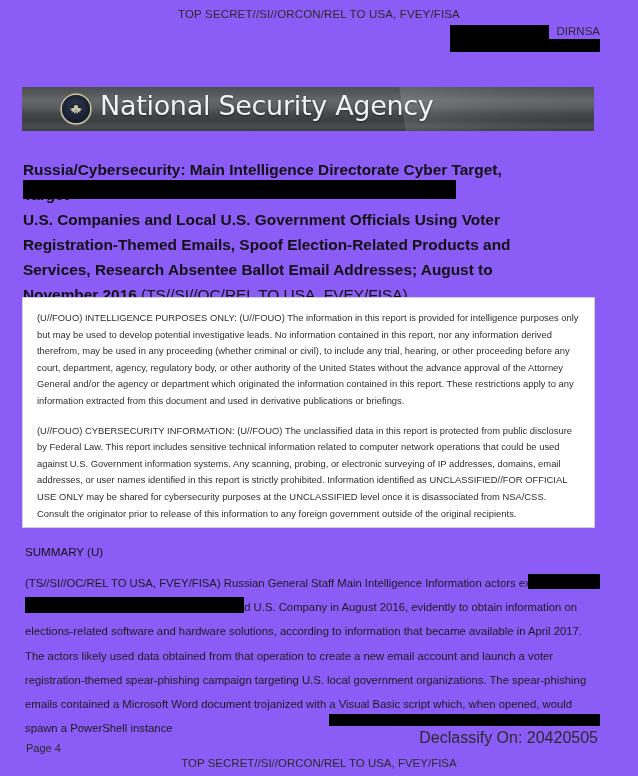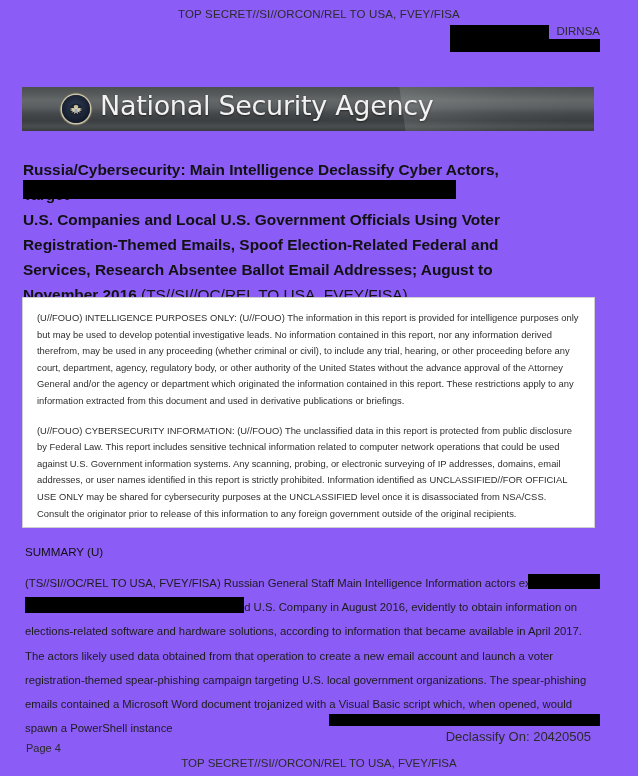--- a/index.html
+++ b/index.html
@@ -219,23 +219,23 @@
     left: 329px;
     top: 714px;
     width: 271px;
     height: 12px;
     background: #000;
   }
 
   
   .declassify {
     position: absolute;
-    right: 47px;
+    right: 40px;
     top: 729px;
-    font-size: 13px;
+    font-size: 16px;
     color: #2b2b2b;
     white-space: nowrap;
   }
   .page-num {
     position: absolute;
     left: 26px;
     top: 742px;
     font-size: 11px;
     color: #2b2b2b;
   }
@@ -269,24 +269,24 @@
         <ellipse cx="17" cy="15" rx="14" ry="13" fill="#1b2335"></ellipse>
         <path d="M17 5 C14 5 12.5 6.6 12.5 8.6 C12.5 10 13.3 10.9 14.3 11.4 L10 11 L4 13.2 L9.5 14.3 L4.8 17.2 L11 16.6 L8 20.4 L14 18 L13 23.5 L17 19.5 L21 23.5 L20 18 L26 20.4 L23 16.6 L29.2 17.2 L24.5 14.3 L30 13.2 L24 11 L19.7 11.4 C20.7 10.9 21.5 10 21.5 8.6 C21.5 6.6 20 5 17 5 Z" fill="#d8cfa8"></path>
         <circle cx="17" cy="8.2" r="2" fill="#c2b88f"></circle>
         <rect x="14.3" y="13" width="5.4" height="6" rx="1" fill="#9aa7c4"></rect>
       </svg>
     </div>
     <div class="nsa-title-text">National Security Agency</div>
   </div>
 
   <div class="doc-title">
-    <span>Russia/Cybersecurity: Main Intelligence Declassify Cyber Actors,</span><br>
+    <span>Russia/Cybersecurity: Main Intelligence Directorate Cyber Target,</span><br>
     <span>Target</span><br>
     <span>U.S. Companies and Local U.S. Government Officials Using Voter</span><br>
-    <span>Registration-Themed Emails, Spoof Election-Related Federal and</span><br>
+    <span>Registration-Themed Emails, Spoof Election-Related Products and</span><br>
     <span>Services, Research Absentee Ballot Email Addresses; August to</span><br>
     <span>November 2016</span>
     <span class="marking">(TS//SI//OC/REL TO USA, FVEY/FISA)</span>
   </div>
   <span class="title-redact"></span>
 
   <div class="disclaimer-box">
     <p class="disclaimer-p">(U//FOUO) INTELLIGENCE PURPOSES ONLY: (U//FOUO) The information in this report is provided for intelligence purposes only but may be used to develop potential investigative leads. No information contained in this report, nor any information derived therefrom, may be used in any proceeding (whether criminal or civil), to include any trial, hearing, or other proceeding before any court, department, agency, regulatory body, or other authority of the United States without the advance approval of the Attorney General and/or the agency or department which originated the information contained in this report. These restrictions apply to any information extracted from this document and used in derivative publications or briefings.</p>
     <p class="disclaimer-p">(U//FOUO) CYBERSECURITY INFORMATION: (U//FOUO) The unclassified data in this report is protected from public disclosure by Federal Law. This report includes sensitive technical information related to computer network operations that could be used against U.S. Government information systems. Any scanning, probing, or electronic surveying of IP addresses, domains, email addresses, or user names identified in this report is strictly prohibited. Information identified as UNCLASSIFIED//FOR OFFICIAL USE ONLY may be shared for cybersecurity purposes at the UNCLASSIFIED level once it is disassociated from NSA/CSS. Consult the originator prior to release of this information to any foreign government outside of the original recipients.</p>
   </div>

